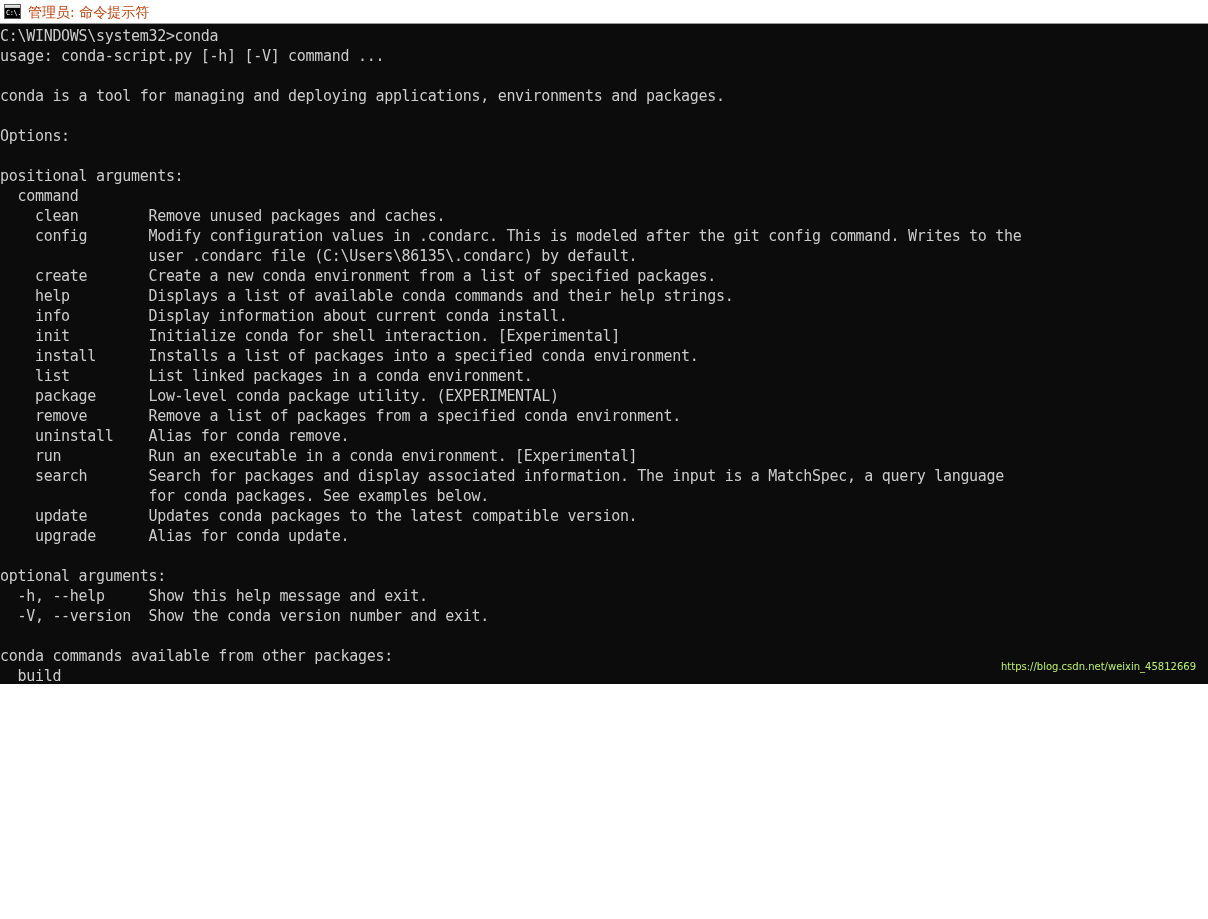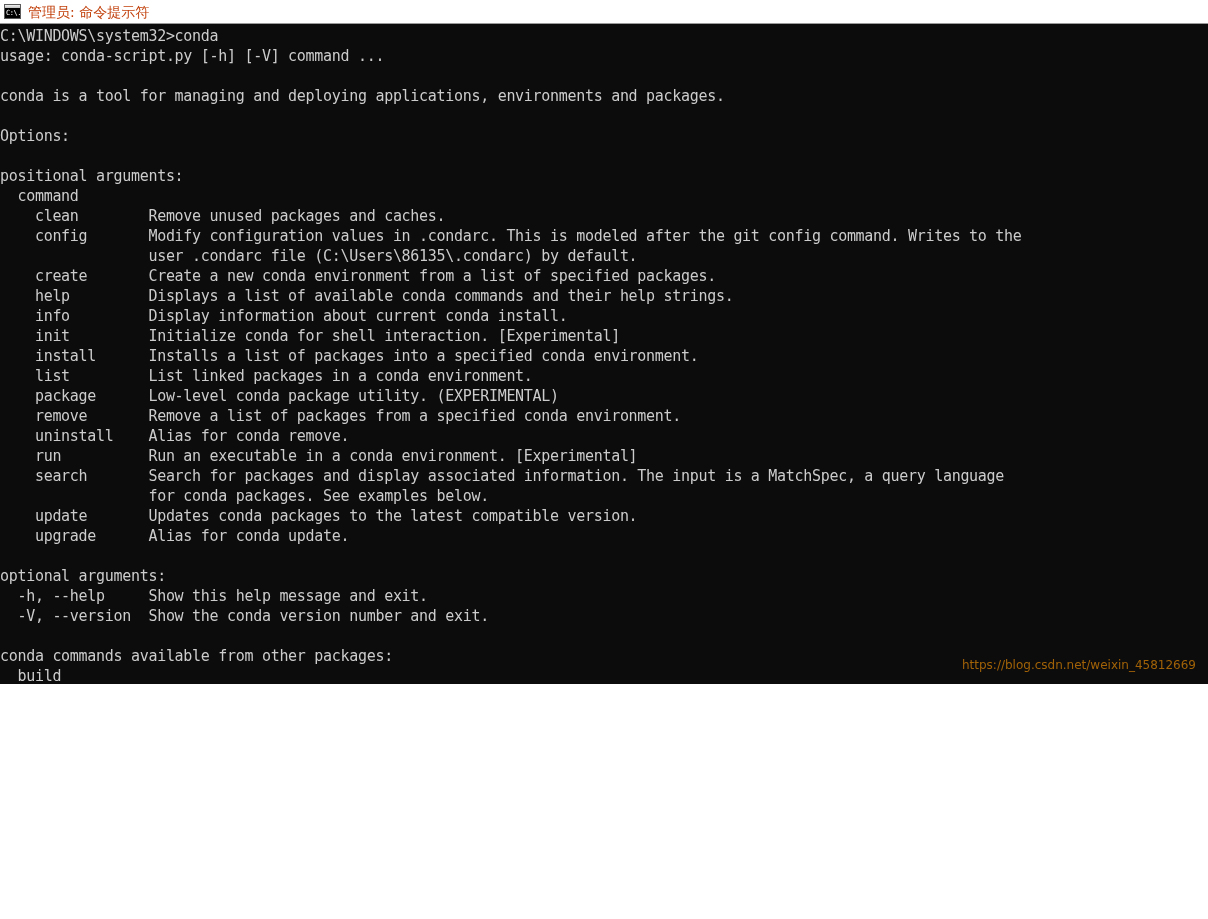--- a/index.html
+++ b/index.html
@@ -92,22 +92,22 @@
     line-height: 20px;
     color: #cccccc;
     white-space: pre;
     letter-spacing: -0.02em;
   }
   #watermark {
     position: absolute;
     right: 12px;
     bottom: 12px;
     font-family: "DejaVu Sans", "Liberation Sans", sans-serif;
-    font-size: 12px;
-    color: #a16207;
+    font-size: 10px;
+    color: #bef264;
     white-space: nowrap;
   }
 </style>
 </head>
 <body>
 
 <div id="titlebar">
   <div id="cmd-icon">
     <span class="frame"></span>
     <span class="tbar"></span>

